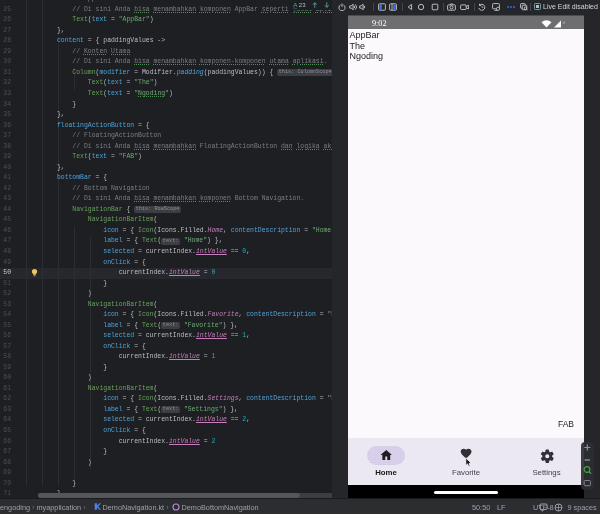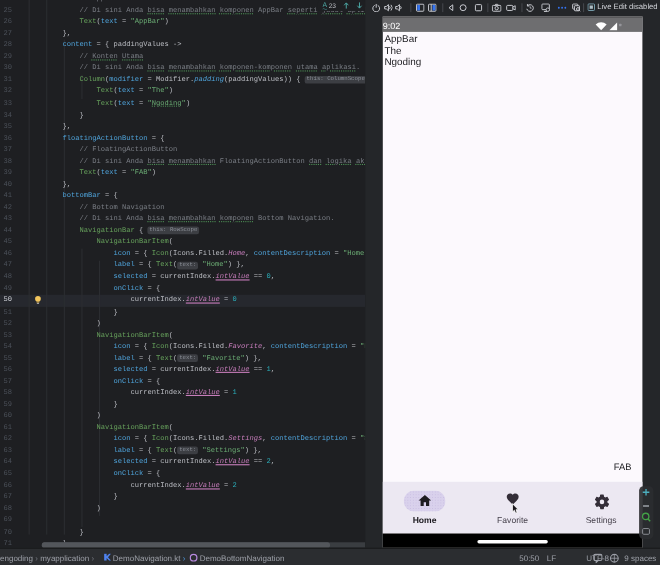--- a/index.html
+++ b/index.html
@@ -32,21 +32,21 @@
 #hsb-thumb { position:absolute; left:37.5px; top:493.2px; width:262px; height:4.8px; border-radius:2.4px; background:#53565b; }
 
 #devpanel { position:absolute; left:332px; top:0; width:268px; height:498px; background:#242629; }
 .vsep { position:absolute; top:3.2px; width:1px; height:7.6px; background:#43454a; }
 .ti { position:absolute; top:2.8px; width:8px; height:8px; fill:none; stroke:#c9cbd1; stroke-width:0.9; }
 #liveedit { position:absolute; left:211px; top:3.4px; color:#d3d5da; font-size:7px; }
 
 #phone { position:absolute; left:16px; top:15px; width:236px; height:483px; background:#fcf9fd; }
 #psb { position:absolute; left:0; top:0; width:100%; height:14px;
   background:#6e6e70; border-top:1px solid #4c4c4e; color:#fff; }
-#ptime { position:absolute; left:0; top:3.1px; font-size:8.2px; color:#fff; }
+#ptime { position:absolute; left:24px; top:3.1px; font-size:8.2px; color:#fff;font-family:Liberation Serif, serif; }
 #papp { position:absolute; left:1.5px; top:15.2px; font-size:9px; color:#1b1b1f; line-height:10.4px; }
 #pfab { position:absolute; right:10px; top:403.5px; font-size:8.5px; color:#1b1b1f; }
 #pnav { position:absolute; left:0; top:423px; width:100%; height:47px; background:#ece8f2; }
 #pgest { position:absolute; left:0; top:470px; width:100%; height:13px; background:#000; }
 #pgestbar { position:absolute; left:86px; top:6px; width:63.5px; height:2.8px; border-radius:1.5px; background:#fff; }
 .pill { position:absolute; left:19px; top:8px; width:38px; height:19px; border-radius:9.5px;
   background:#d9d1ec;
   background-image:radial-gradient(#c9bee2 0.45px, rgba(0,0,0,0) 0.55px); background-size:2.5px 2.5px; }
 .navlab { position:absolute; top:29.5px; width:60px; text-align:center; font-size:7.8px; color:#45404b; }
 .navlab.sel { font-weight:bold; color:#1a181d; }

